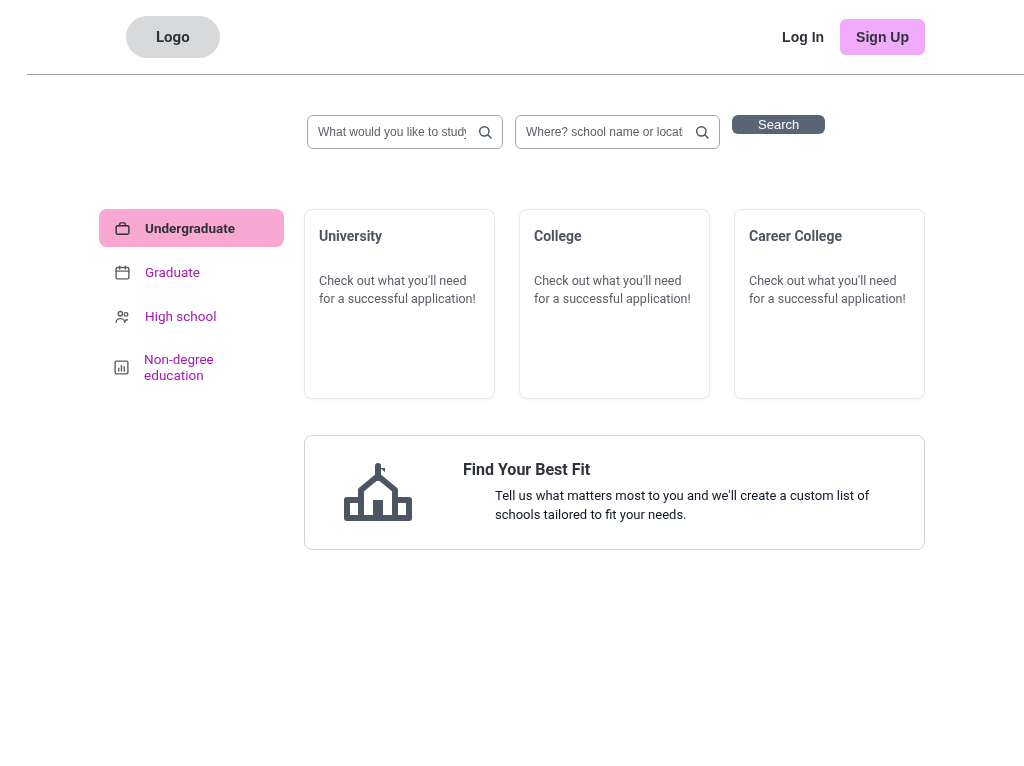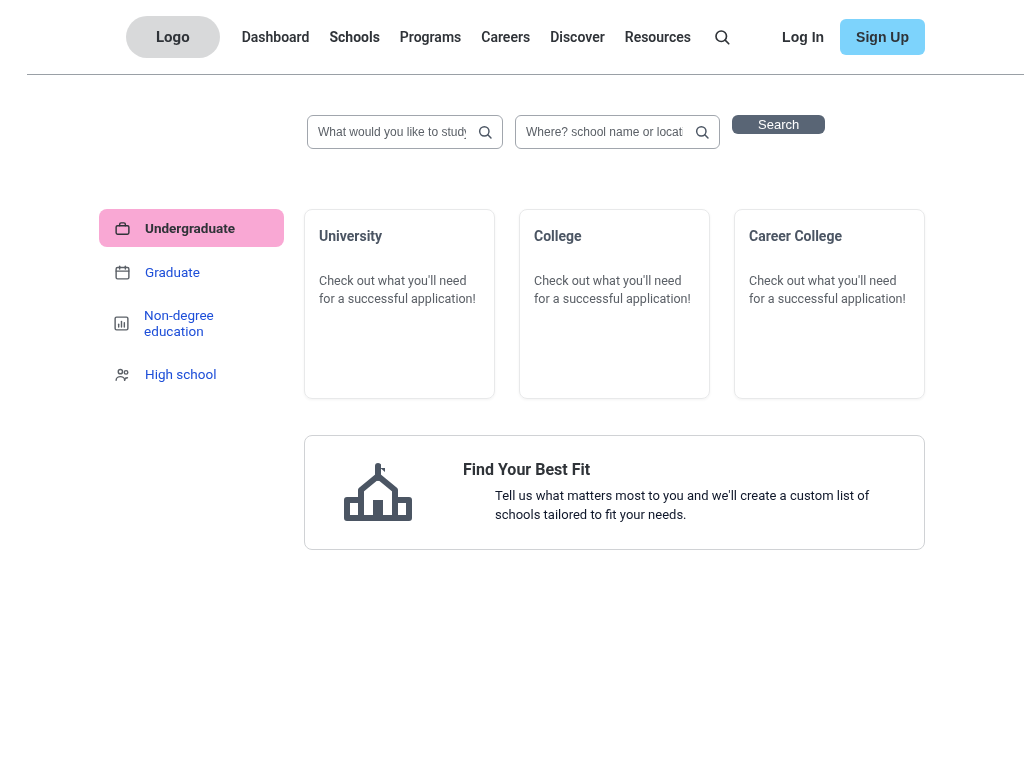--- a/index.html
+++ b/index.html
@@ -79,21 +79,21 @@
       background: none;
       border: none;
       cursor: pointer;
       padding: 8px 4px;
     }
 
     .btn-signup {
       font-size: 14px;
       font-weight: 700;
       color: #2f3338;
-      background: #7dd3fc;
+      background: #f0abfc;
       border: none;
       border-radius: 6px;
       padding: 10px 16px;
       cursor: pointer;
     }
 
     .content {
       padding: 0 99px;
     }
 
@@ -156,21 +156,21 @@
     }
 
     .sidebar-item {
       display: flex;
       align-items: center;
       gap: 14px;
       padding: 10px 14px;
       border-radius: 8px;
       cursor: pointer;
       font-size: 13.5px;
-      color: #1d4ed8;
+      color: #a21caf;
       margin-bottom: 6px;
     }
 
     .sidebar-item.active {
       background: #f9a8d4;
       font-weight: 700;
       color: #2f3338;
     }
 
     .sidebar-item .icon-wrap {
@@ -246,34 +246,20 @@
       margin-left: 32px;
     }
   </style>
 </head>
 <body>
 
 <div class="header">
   <div class="header-inner">
     <div class="logo-pill">Logo</div>
 
-    <div class="nav">
-      <div class="nav-item">Dashboard</div>
-      <div class="nav-item active">Schools</div>
-      <div class="nav-item">Programs</div>
-      <div class="nav-item">Careers</div>
-      <div class="nav-item">Discover</div>
-      <div class="nav-item">Resources</div>
-      <div class="search-icon-header">
-        <svg width="18" height="18" viewBox="0 0 24 24" fill="none" stroke="#2f3338" stroke-width="2.2" stroke-linecap="round" stroke-linejoin="round">
-          <circle cx="11" cy="11" r="7"></circle>
-          <line x1="21" y1="21" x2="16.2" y2="16.2"></line>
-        </svg>
-      </div>
-    </div>
 
     <div class="header-right">
       <button class="btn-login">Log In</button>
       <button class="btn-signup">Sign Up</button>
     </div>
   </div>
 </div>
 
 <div class="content">
 
@@ -317,39 +303,39 @@
             <line x1="8" y1="3" x2="8" y2="7"></line>
             <line x1="16" y1="3" x2="16" y2="7"></line>
           </svg>
         </span>
         <span>Graduate</span>
       </div>
 
       <div class="sidebar-item">
         <span class="icon-wrap">
           <svg width="17" height="17" viewBox="0 0 24 24" fill="none" stroke="#5b6067" stroke-width="2" stroke-linecap="round" stroke-linejoin="round">
+            <circle cx="9" cy="8" r="3"></circle>
+            <path d="M3 20c0-3 3-5 6-5s6 2 6 5"></path>
+            <circle cx="17" cy="9" r="2.5"></circle>
+            <path d="M15 20c0-2 2-3.5 4-3.5"></path>
+          </svg>
+        </span>
+        <span>High school</span>
+      </div>
+
+      <div class="sidebar-item">
+        <span class="icon-wrap">
+          <svg width="17" height="17" viewBox="0 0 24 24" fill="none" stroke="#5b6067" stroke-width="2" stroke-linecap="round" stroke-linejoin="round">
             <rect x="3" y="3" width="18" height="18" rx="2"></rect>
             <line x1="8" y1="17" x2="8" y2="13"></line>
             <line x1="12" y1="17" x2="12" y2="9"></line>
             <line x1="16" y1="17" x2="16" y2="11"></line>
           </svg>
         </span>
         <span>Non-degree education</span>
-      </div>
-
-      <div class="sidebar-item">
-        <span class="icon-wrap">
-          <svg width="17" height="17" viewBox="0 0 24 24" fill="none" stroke="#5b6067" stroke-width="2" stroke-linecap="round" stroke-linejoin="round">
-            <circle cx="9" cy="8" r="3"></circle>
-            <path d="M3 20c0-3 3-5 6-5s6 2 6 5"></path>
-            <circle cx="17" cy="9" r="2.5"></circle>
-            <path d="M15 20c0-2 2-3.5 4-3.5"></path>
-          </svg>
-        </span>
-        <span>High school</span>
       </div>
 
     </div>
 
     <div class="cards">
       <div class="card">
         <div class="card-title">University</div>
         <div class="card-desc">Check out what you'll need for a successful application!</div>
       </div>
       <div class="card">

